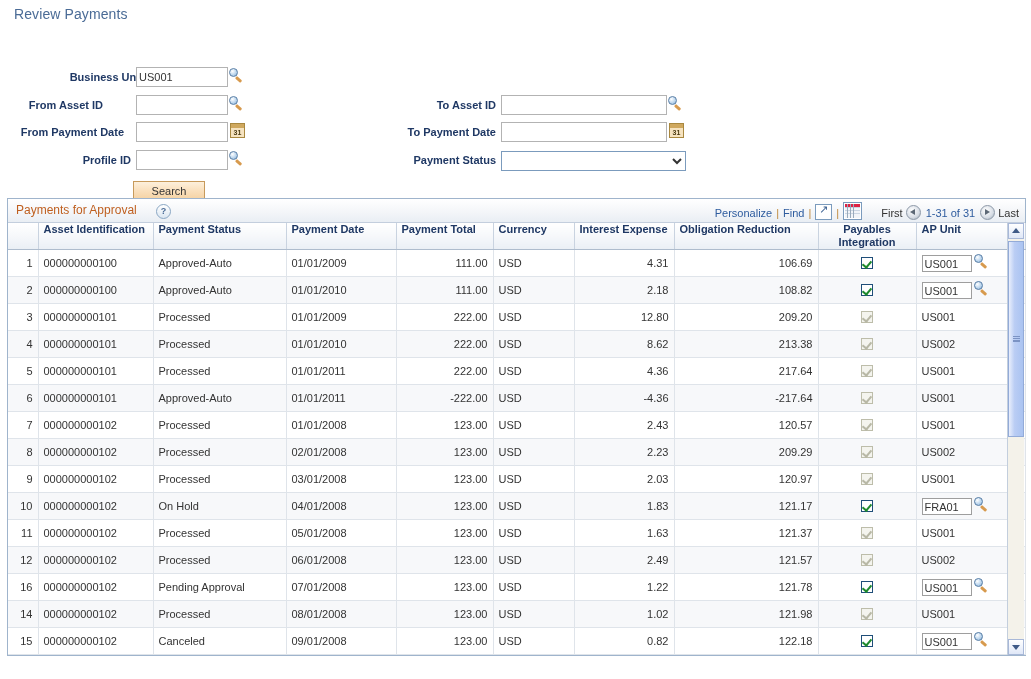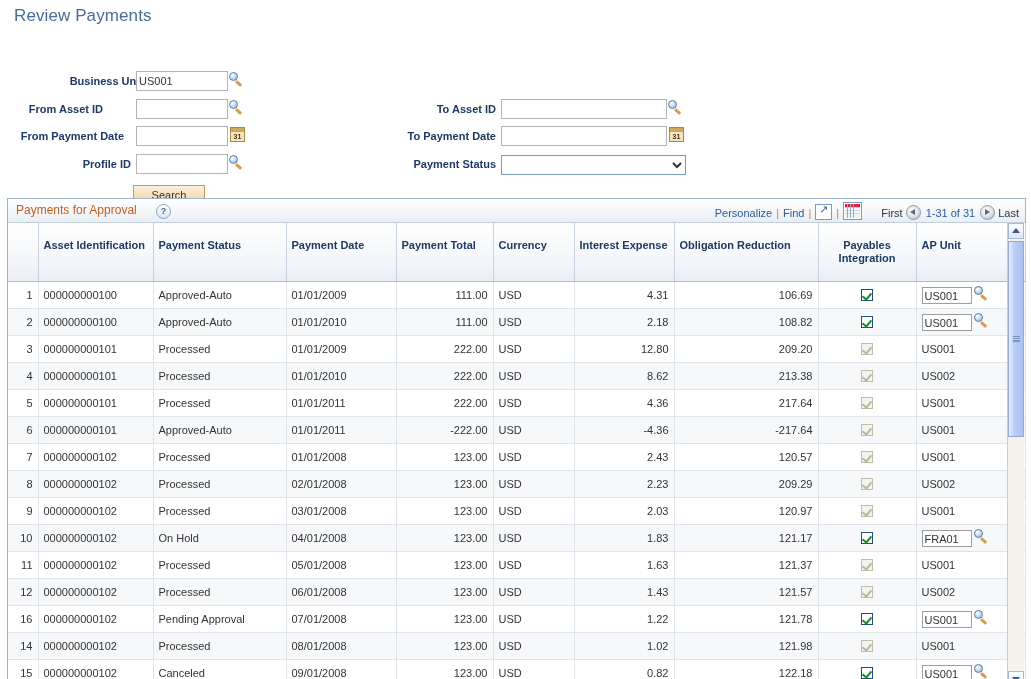--- a/index.html
+++ b/index.html
@@ -11,21 +11,21 @@
     width: 1031px;
     height: 679px;
     font-family: "Liberation Sans", sans-serif;
     font-size: 11px;
     color: #333333;
     overflow: hidden;
   }
 
   
   #page-title {
-    font-size: 17px;
+    font-size: 14px;
     color: #4a6b96;
     font-weight: normal;
     margin: 6px 0 0 14px;
     letter-spacing: .1px;
   }
 
   
   #search-panel {
     position: relative;
     height: 148px;
@@ -254,21 +254,21 @@
     font-size: 11px;
   }
   table#grid th {
     background: linear-gradient(to bottom, #ffffff 0%, #f5f7fa 55%, #eaeff5 100%);
     border-right: 1px solid #c9d3e0;
     border-bottom: 1px solid #aebccd;
     color: #1f3864;
     font-weight: bold;
     font-size: 11px;
     text-align: left;
-    padding: 16px 5px;
+    padding: 0 5px;
     vertical-align: top;
     line-height: 13px;
   }
   table#grid th.ctr { text-align: center; }
   table#grid td {
     border-right: 1px solid #dfe4ea;
     border-bottom: 1px solid #dfe4ea;
     padding: 2px 5px;
     height: 22px;
     color: #333333;
@@ -606,21 +606,21 @@
           <td><span>US001</span></td>
           <td class="sbcell"></td>
         </tr>
         <tr class="alt">
           <td class="rownum">12</td>
           <td>000000000102</td>
           <td>Processed</td>
           <td>06/01/2008</td>
           <td class="num">123.00</td>
           <td>USD</td>
-          <td class="num">1.43</td>
+          <td class="num">2.49</td>
           <td class="num">121.57</td>
           <td class="ctr"><span class="cb off"></span></td>
           <td><span>US002</span></td>
           <td class="sbcell"></td>
         </tr>
         <tr class="">
           <td class="rownum">16</td>
           <td>000000000102</td>
           <td>Pending Approval</td>
           <td>07/01/2008</td>

